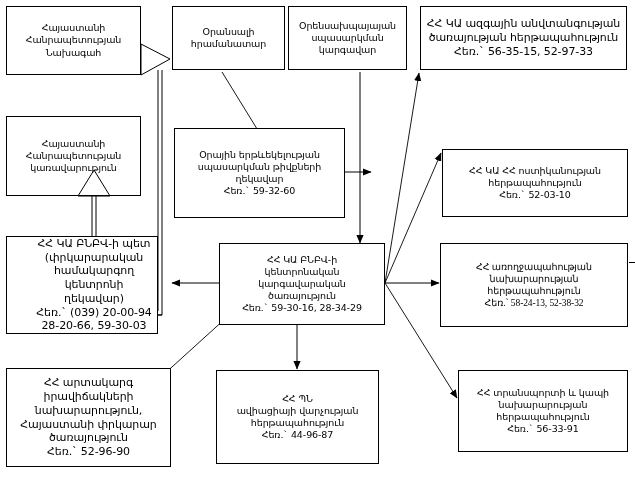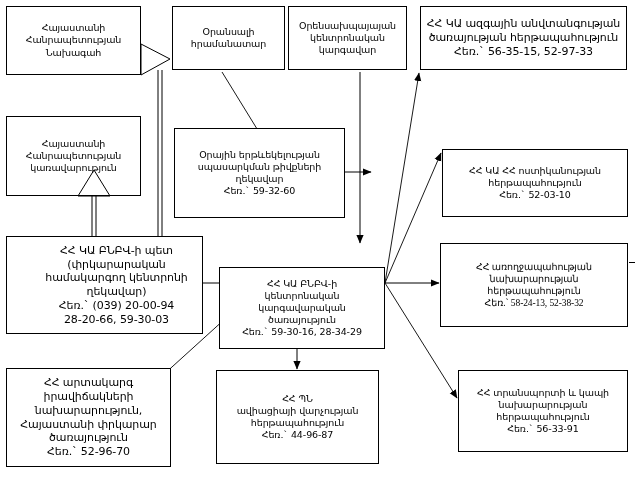--- a/index.html
+++ b/index.html
@@ -124,21 +124,21 @@
 կառավարություն</span>
   </div>
 
   <div class="node" style="left:172px; top:6px; width:113px; height:64px;">
     <span class="txt">Օրանսալի
 հրամանատար</span>
   </div>
 
   <div class="node" style="left:288px; top:6px; width:119px; height:64px;">
     <span class="txt">Օրենսախպայայան
-կենտրոնական
+սպասարկման
 կարգավար</span>
   </div>
 
   <div class="node small" style="left:420px; top:6px; width:207px; height:64px;">
     <span class="txt">ՀՀ ԿԱ ազգային անվտանգության
 ծառայության հերթապահություն
 Հեռ.` 56-35-15, 52-97-33</span>
   </div>
 
   <div class="node" style="left:174px; top:128px; width:171px; height:90px;">
@@ -147,51 +147,51 @@
 ղեկավար
 Հեռ.` 59-32-60</span>
   </div>
 
   <div class="node" style="left:442px; top:125px; width:186px; height:68px;margin-top:24px;">
     <span class="txt">ՀՀ ԿԱ ՀՀ ոստիկանության
 հերթապահություն
 Հեռ.` 52-03-10</span>
   </div>
 
-  <div class="node small" style="left:6px; top:236px; width:197px; height:98px;padding-left:24px;">
+  <div class="node small" style="left:6px; top:236px; width:152px; height:98px;padding-left:24px;">
     <span class="txt">ՀՀ ԿԱ ԲՆԲՎ-ի պետ
 (փրկարարական
 համակարգող կենտրոնի
 ղեկավար)
 Հեռ.` (039) 20-00-94
 28-20-66, 59-30-03</span>
   </div>
 
-  <div class="node" style="left:219px; top:243px; width:166px; height:82px;margin-top:24px;">
+  <div class="node" style="left:219px; top:243px; width:166px; height:82px;">
     <span class="txt">ՀՀ ԿԱ ԲՆԲՎ-ի
 կենտրոնական
 կարգավարական
 ծառայություն
 Հեռ.` 59-30-16, 28-34-29</span>
   </div>
 
   <div class="node" style="left:440px; top:243px; width:188px; height:84px;font-family:Liberation Serif, serif;">
     <span class="txt">ՀՀ առողջապահության
 նախարարության
 հերթապահություն
 Հեռ.` 58-24-13, 52-38-32</span>
   </div>
 
   <div class="node small" style="left:6px; top:368px; width:165px; height:99px;">
     <span class="txt">ՀՀ արտակարգ
 իրավիճակների
 նախարարություն,
 Հայաստանի փրկարար
 ծառայություն
-Հեռ.` 52-96-70</span>
+Հեռ.` 52-96-90</span>
   </div>
 
   <div class="node" style="left:216px; top:370px; width:163px; height:94px;">
     <span class="txt">ՀՀ ՊՆ
 ավիացիայի վարչության
 հերթապահություն
 Հեռ.` 44-96-87</span>
   </div>
 
   <div class="node" style="left:458px; top:370px; width:170px; height:82px;">

